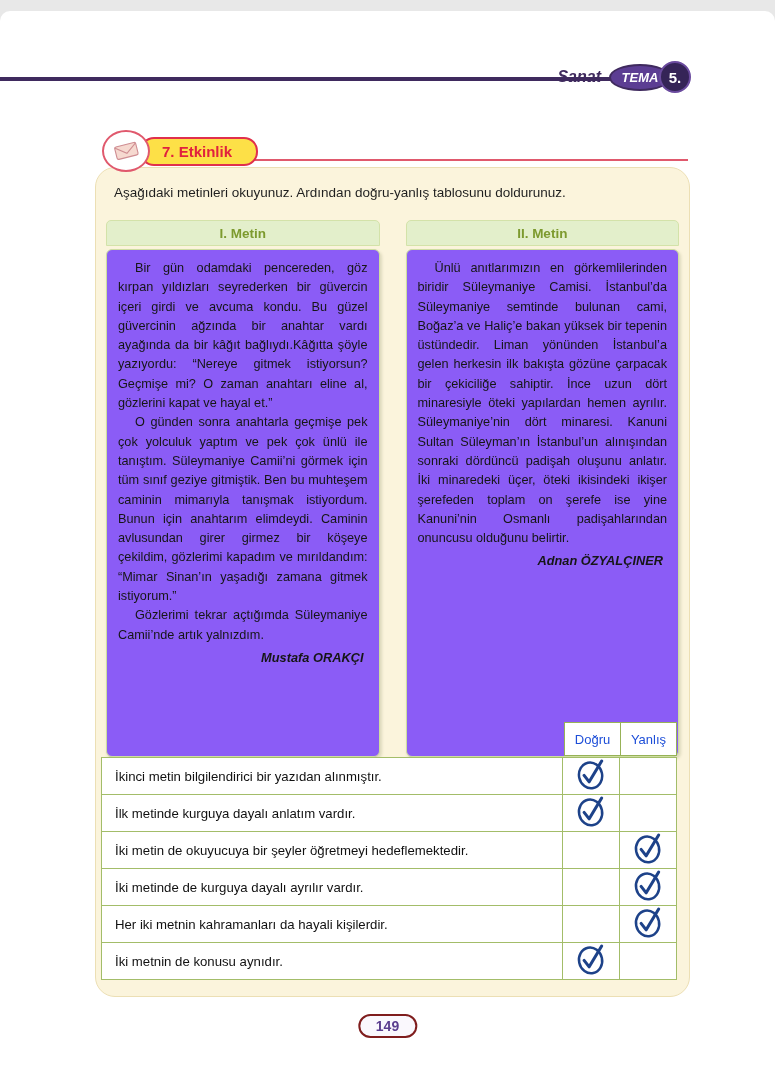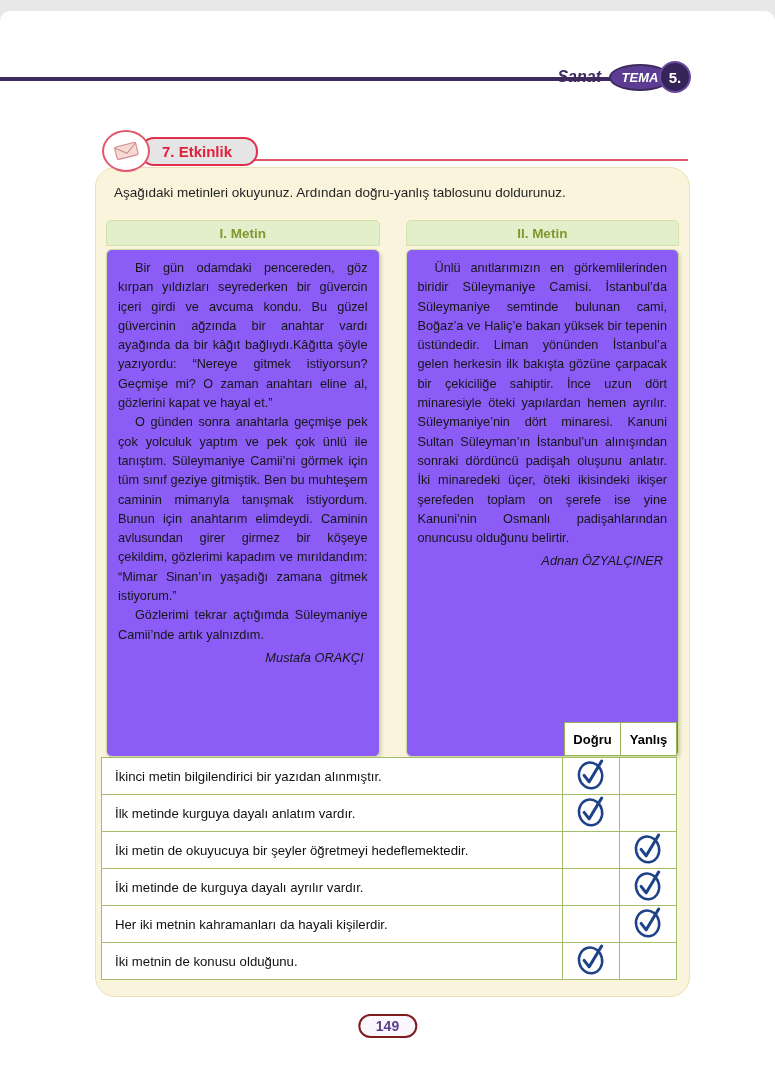--- a/index.html
+++ b/index.html
@@ -15,43 +15,43 @@
                   display:flex; align-items:center; justify-content:center; z-index:1; }
   .tema-circle { width:32px; height:32px; border-radius:50%; background:#352457; border:2px solid #6a4a9e;
                  color:#fff; font-weight:bold; font-size:15px; display:flex; align-items:center; justify-content:center;
                  margin-left:-12px; z-index:2; }
 
   
   .etkinlik-line { position:absolute; top:148px; left:235px; width:453px; height:2px; background:#e0596d; }
   .etkinlik { position:absolute; top:119px; left:102px; display:flex; align-items:center; z-index:3; }
   .etkinlik-iconwrap { width:48px; height:42px; border-radius:50%; background:#fff; border:2px solid #e0596d;
                        display:flex; align-items:center; justify-content:center; z-index:2; }
-  .etkinlik-pill { margin-left:-10px; background:#e5e5e5; border:2px solid #e0304c; border-radius:14px;
+  .etkinlik-pill { margin-left:-10px; background:#fde047; border:2px solid #e0304c; border-radius:14px;
                    padding:4px 24px 4px 20px; color:#e0213e; font-weight:bold; font-size:15px; z-index:1; }
 
   
   .panel { position:absolute; top:156px; left:95px; width:595px; height:830px;
            background:#fbf4dc; border:1px solid #ecdfb4; border-radius:20px; }
   .instruction { position:absolute; top:17px; left:18px; width:560px; font-size:13.5px; color:#1f1f1f; }
 
   .cols { position:absolute; top:52px; left:10px; right:10px; display:flex; gap:26px; }
   .col { flex:1; display:flex; flex-direction:column; }
   .col-header { height:26px; background:#e3efcb; border:1px solid #d3e2a9; border-radius:5px 5px 0 0;
                 display:flex; align-items:center; justify-content:center;
                 color:#7d9a2e; font-weight:bold; font-size:13.5px; margin-bottom:3px; }
   .text-box { background:#8b5cf6; border:1px solid #cdddA0; border-radius:6px;
               box-shadow:1.5px 2px 3px rgba(90,100,50,0.18);
               padding:9px 11px; height:508px; overflow:hidden; }
   .para { font-size:12.7px; line-height:19.3px; text-align:justify; text-indent:17px; color:#161616; }
-  .author { text-align:right; font-weight:normal; font-style:italic; font-size:12.8px; margin-top:5px; padding-right:4px; color:#161616; }
+  .author { text-align:right; font-weight:bold; font-style:italic; font-size:12.8px; margin-top:5px; padding-right:4px; color:#161616; }
 
   
   .tf-head { position:absolute; top:554px; right:12px; display:flex; }
   .tf-hcell { width:57px; height:34px; background:#fff; border:1px solid #97b257; margin-left:-1px;
-              display:flex; align-items:center; justify-content:center; font-weight:bold; font-size:13px; color:#000000; }
+              display:flex; align-items:center; justify-content:center; font-weight:normal; font-size:13px; color:#1d4ed8; }
   .tf-rows { position:absolute; top:590px; left:5px; right:12px; }
   .tf-row { display:flex; height:38px; background:#fff; border:1px solid #a3bd69; margin-top:-1px; }
   .tf-statement { flex:1; display:flex; align-items:center; padding-left:13px; font-size:13.2px; color:#111; }
   .tf-cell { width:57px; border-left:1px solid #a3bd69; position:relative;
              display:flex; align-items:center; justify-content:center; }
   .check { margin-top:-6px; }
 
   
   .pagenum { position:absolute; top:1003px; left:50%; transform:translateX(-50%);
              border:2px solid #7f1d1d; border-radius:12px; background:#faf8fd;
@@ -160,21 +160,21 @@
           <div class="tf-statement">Her iki metnin kahramanları da hayali kişilerdir.</div>
           <div class="tf-cell"></div>
           <div class="tf-cell">
             <svg class="check" viewBox="0 0 40 40" width="37" height="37" aria-hidden="true">
     <ellipse cx="19" cy="22" rx="12.5" ry="14" fill="none" stroke="#1d4289" stroke-width="2.7" transform="rotate(-12 19 22)"></ellipse>
     <path d="M12 22 L17.5 29 L31 6.5" fill="none" stroke="#1d4289" stroke-width="3.3" stroke-linecap="round" stroke-linejoin="round"></path>
   </svg>
           </div>
         </div>
         <div class="tf-row">
-          <div class="tf-statement">İki metnin de konusu olduğunu.</div>
+          <div class="tf-statement">İki metnin de konusu aynıdır.</div>
           <div class="tf-cell">
             <svg class="check" viewBox="0 0 40 40" width="37" height="37" aria-hidden="true">
     <ellipse cx="19" cy="22" rx="12.5" ry="14" fill="none" stroke="#1d4289" stroke-width="2.7" transform="rotate(-12 19 22)"></ellipse>
     <path d="M12 22 L17.5 29 L31 6.5" fill="none" stroke="#1d4289" stroke-width="3.3" stroke-linecap="round" stroke-linejoin="round"></path>
   </svg>
           </div>
           <div class="tf-cell"></div>
         </div>
       </div>
 

